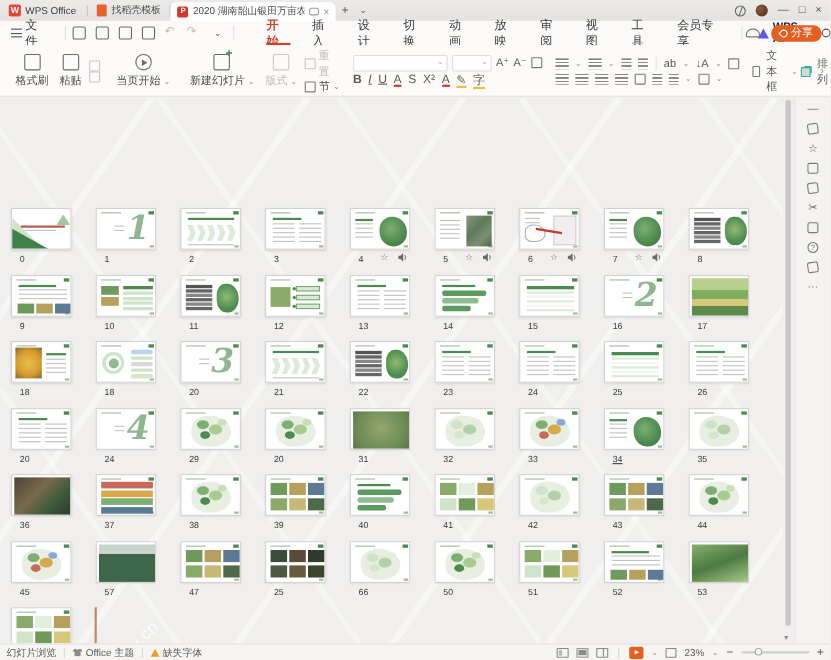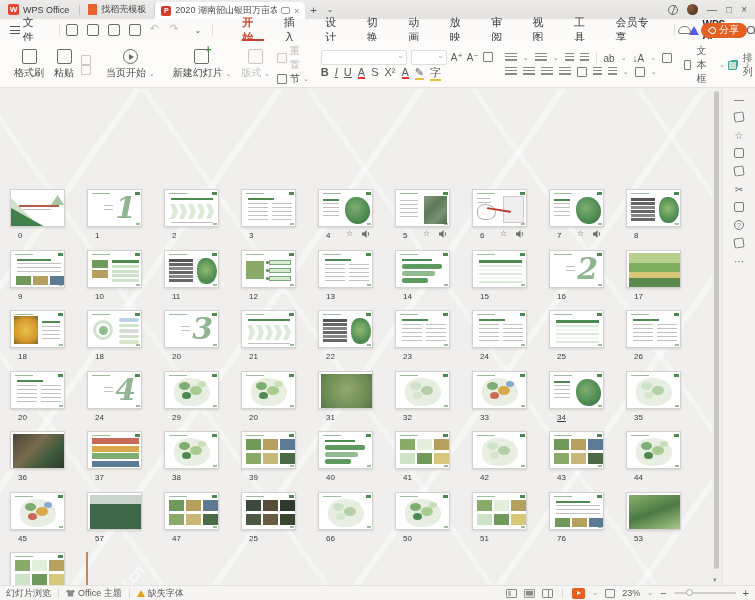--- a/index.html
+++ b/index.html
@@ -963,21 +963,21 @@
         <i style="left:47px;top:2px;width:5px;height:3px;background:#4c8a50;"></i>
         <i style="left:48px;top:33px;width:4px;height:2px;background:#9dbb9d;"></i>
         <i style="left:6px;top:8px;width:34px;height:1.5px;background:#4c8a50;"></i>
         <i style="left:6px;top:12px;width:44px;height:1.2px;background:#c2c1bd;"></i>
         <i style="left:6px;top:16px;width:44px;height:1.2px;background:#c2c1bd;"></i>
         <i style="left:6px;top:20px;width:44px;height:1.2px;background:#c2c1bd;"></i>
         <i style="left:5px;top:25px;width:15px;height:9px;background:#6f9a5c;"></i>
         <i style="left:22px;top:25px;width:15px;height:9px;background:#b5a05e;"></i>
         <i style="left:39px;top:25px;width:15px;height:9px;background:#5c7a94;"></i>
       </div>
-      <div class="snum" style="left: 557px; top: 445px;">76</div>
+      <div class="snum" style="left: 557px; top: 445px;">52</div>
       <div class="thumb" style="left: 626px; top: 403px;">
         <i style="left:2px;top:2px;width:51px;height:34px;background:linear-gradient(160deg,#88b06a,#4c7a44 50%,#a8c888);"></i>
       </div>
       <div class="snum" style="left: 634px; top: 445px;">53</div>
       <div class="thumb" style="left: 10px; top: 463px;">
         <i style="left:4px;top:3px;width:18px;height:1px;background:#9dbb9d;"></i>
         <i style="left:47px;top:2px;width:5px;height:3px;background:#4c8a50;"></i>
         <i style="left:4px;top:7px;width:15px;height:11px;background:#8aaa6a;"></i>
         <i style="left:21px;top:7px;width:15px;height:11px;background:#e3efdd;"></i>
         <i style="left:38px;top:7px;width:15px;height:11px;background:#b5a05e;"></i>

